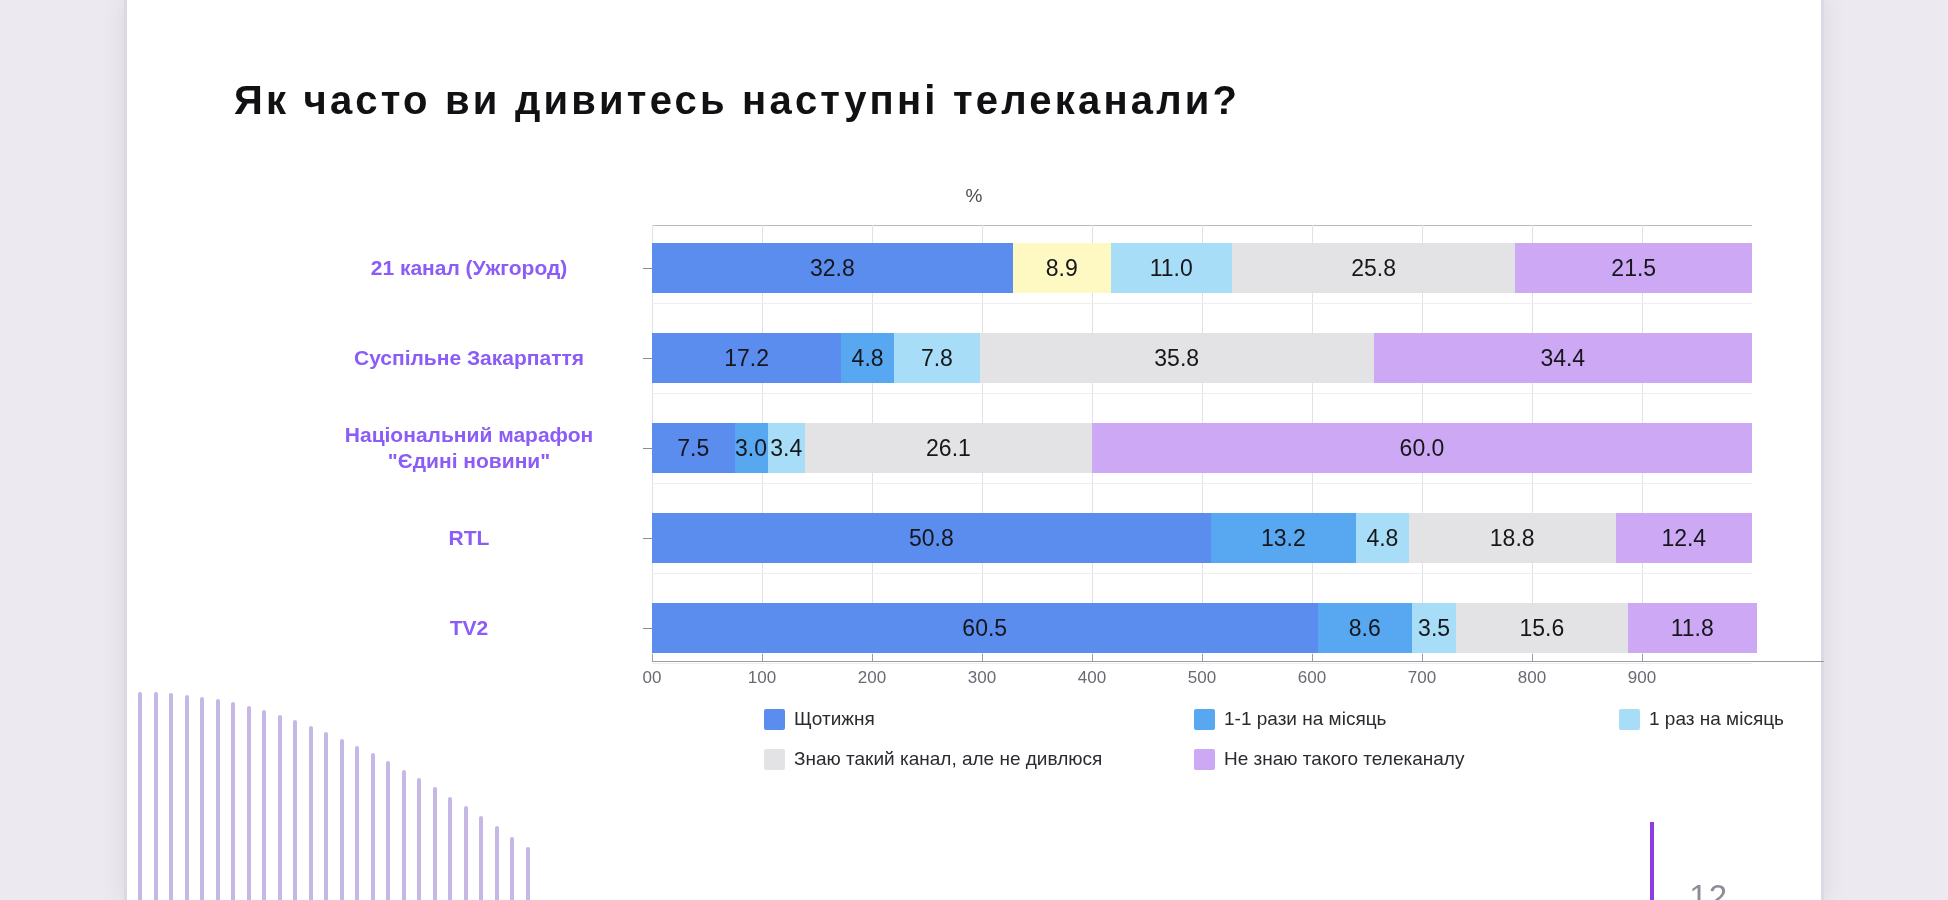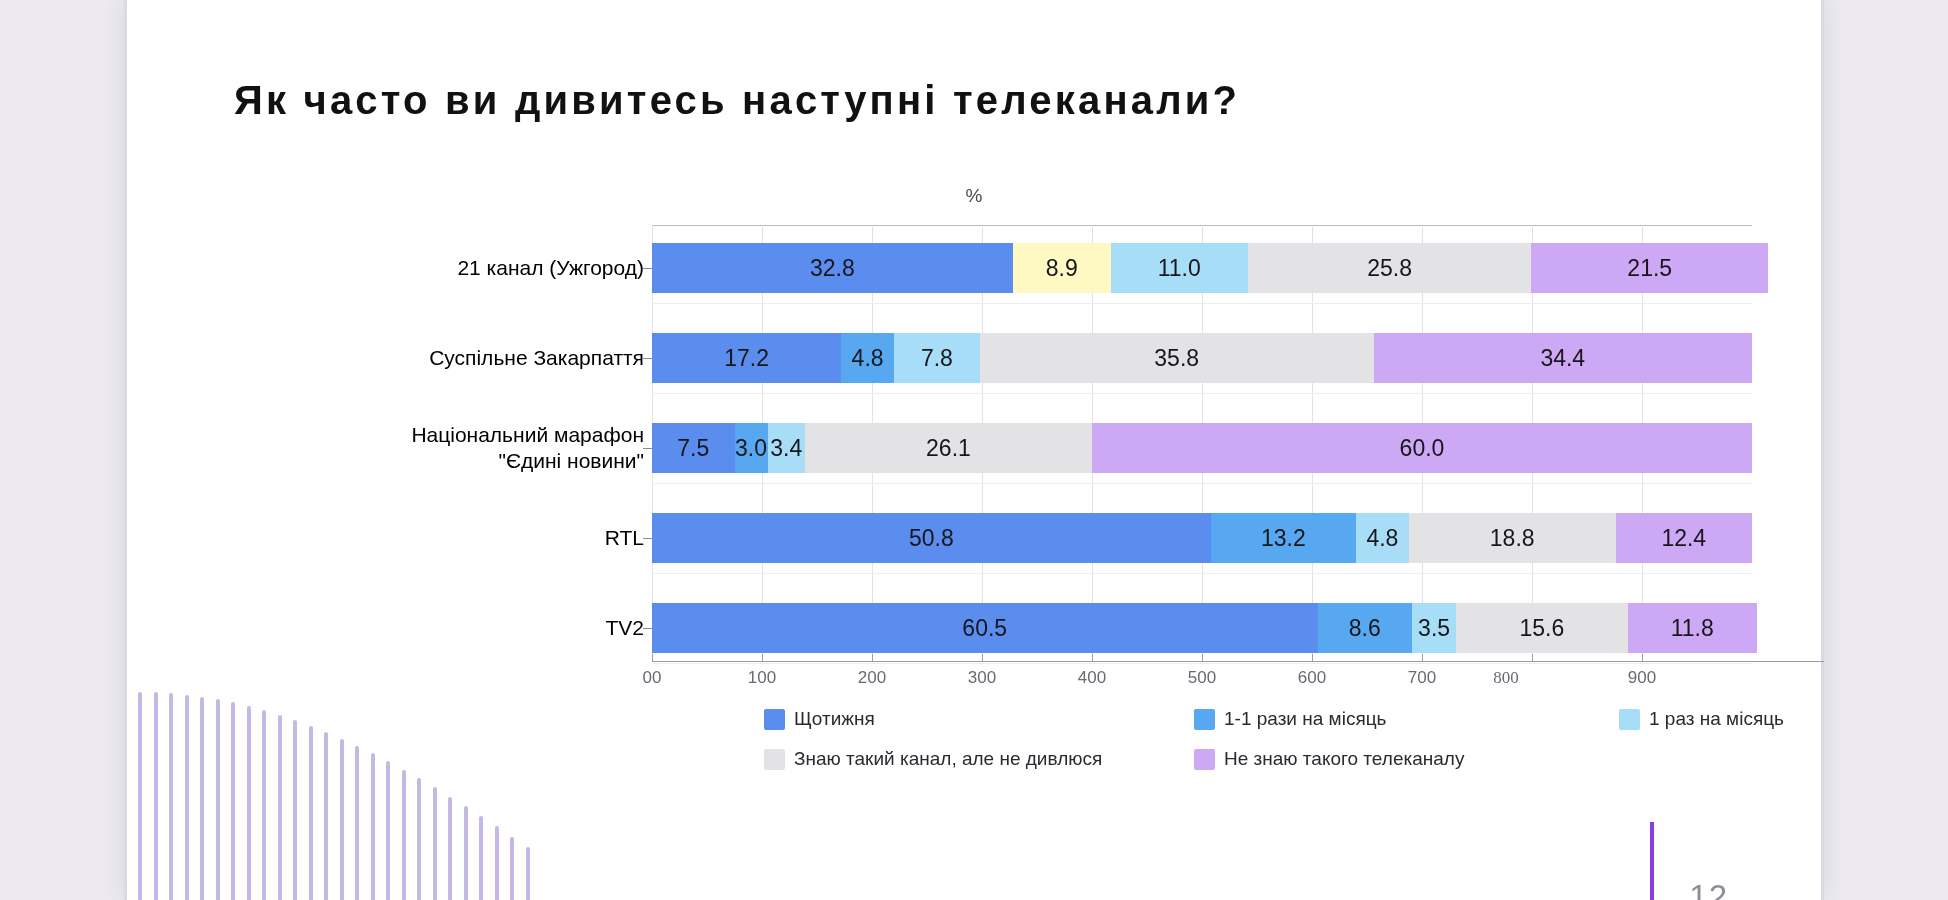--- a/index.html
+++ b/index.html
@@ -31,22 +31,22 @@
   
   .chart { position:absolute; left:0; top:0; width:1700px; height:900px; }
 
   .pct-label {
     position:absolute; left:0; top:185px; width:1700px;
     text-align:center; font-size:19px; color:#4c4c55;
   }
 
   .cat-labels { position:absolute; left:170px; top:225px; width:350px; height:440px; }
   .cat-label {
-    position:absolute; right:0; width:350px; text-align:right;
-    font-size:21px; font-weight:normal; color:#000000; line-height:1.22;
+    position:absolute; right:0; width:350px; text-align:center;
+    font-size:21px; font-weight:bold; color:#8b5cf6; line-height:1.22;
   }
 
   .plot {
     position:absolute; left:528px; top:225px;
     width:1228px; height:437px;
   }
   .plot-frame-top { position:absolute; left:0; top:0; width:1100px; height:1px; background:#b9b9c0; }
   .plot-axis-left { position:absolute; left:0; top:0; width:1px; height:437px; background:#9b9ba4; }
   .plot-axis-bottom { position:absolute; left:0; bottom:0; width:1228px; height:1px; background:#9b9ba4; }
   .gridline { position:absolute; top:0; width:1px; height:437px; background:#e2e2e6; }
@@ -144,21 +144,21 @@
           <div class="hgridline" style="top: 258px;"></div>
           <div class="hgridline" style="top: 348px;"></div>
           <div class="hgridline" style="top: 438px;"></div>
           <div class="bar-row" style="top: 18px;">
             <div class="seg" style="width: 360.8px; background: rgb(91, 141, 239);">
               <span>32.8</span>
             </div>
             <div class="seg" style="width: 97.9px; background: #fef9c3;">
               <span>8.9</span>
             </div>
-            <div class="seg" style="width: 137px; background: rgb(167, 221, 246);">
+            <div class="seg" style="width: 121px; background: rgb(167, 221, 246);">
               <span>11.0</span>
             </div>
             <div class="seg" style="width: 283.8px; background: rgb(227, 227, 230);">
               <span>25.8</span>
             </div>
             <div class="seg" style="width: 236.5px; background: rgb(205, 168, 245);">
               <span>21.5</span>
             </div>
           </div>
           <div class="ytick" style="top: 43px;"></div>
@@ -237,21 +237,21 @@
         </div>
       <div class="xticklabels" id="xticklabels">
           <div class="xticklabel" style="left: 0px;">00</div>
           <div class="xticklabel" style="left: 110px;">100</div>
           <div class="xticklabel" style="left: 220px;">200</div>
           <div class="xticklabel" style="left: 330px;">300</div>
           <div class="xticklabel" style="left: 440px;">400</div>
           <div class="xticklabel" style="left: 550px;">500</div>
           <div class="xticklabel" style="left: 660px;">600</div>
           <div class="xticklabel" style="left: 770px;">700</div>
-          <div class="xticklabel" style="left: 854px; font-family: Liberation Serif, serif;">800</div>
+          <div class="xticklabel" style="left: 880px;">800</div>
           <div class="xticklabel" style="left: 990px;">900</div>
         </div>
       <div class="legend" id="legend">
           <div class="legend-row">
             <div class="legend-item" style="left: 0px;">
               <div class="swatch" style="background: rgb(91, 141, 239);"></div>
               <div class="legend-text">Щотижня</div>
             </div>
             <div class="legend-item" style="left: 430px;">
               <div class="swatch" style="background: rgb(87, 168, 240);"></div>

